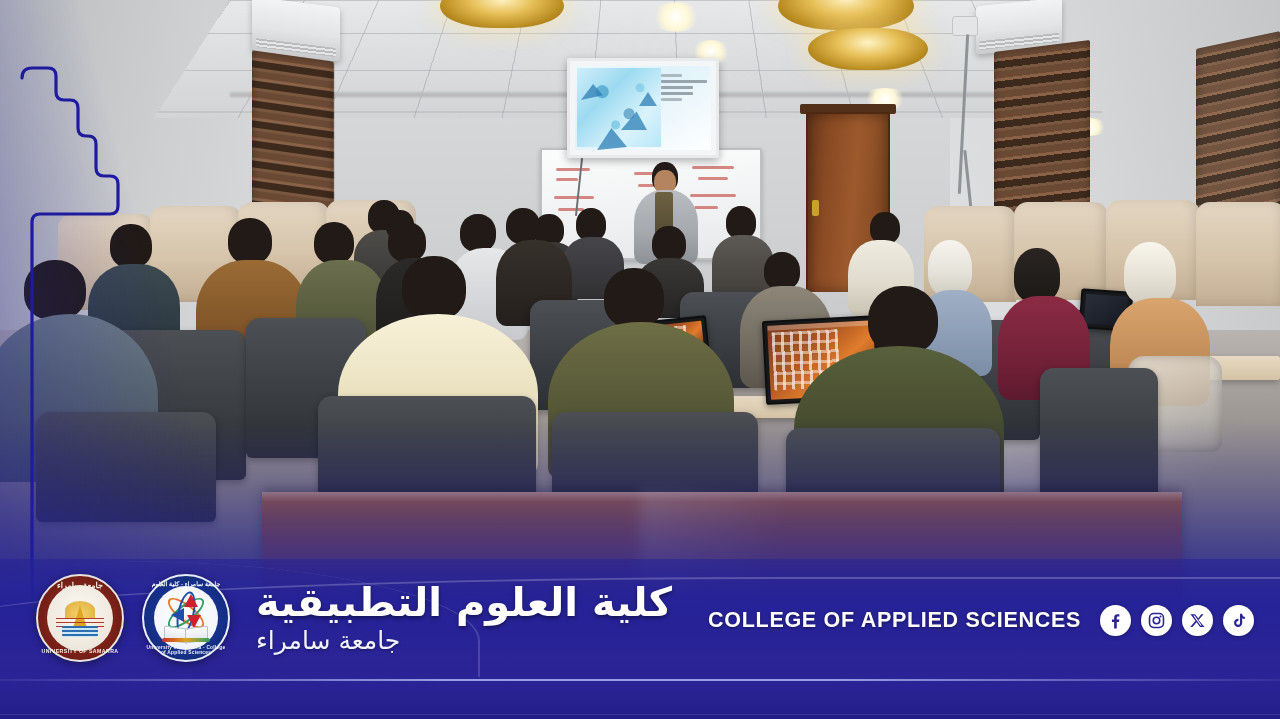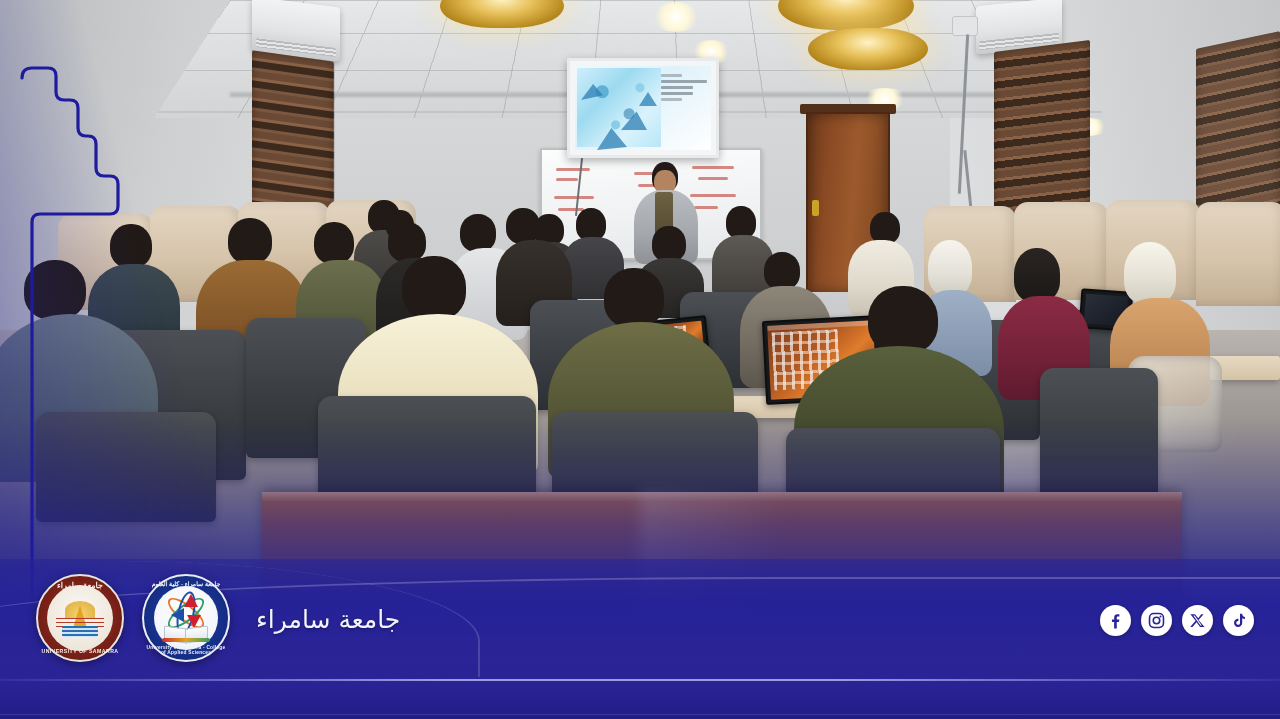--- a/index.html
+++ b/index.html
@@ -600,26 +600,28 @@
             <div class="dart d2"></div>
             <div class="dart d3"></div>
           </div>
           <div class="book"></div>
           <div class="book-band"></div>
         </div>
         <div class="lc-en">University of Samarra - College of Applied Sciences</div>
       </div>
 
       <div class="ar-block">
+        <div class="ar-line1">كلية العلوم التطبيقية</div>
         <div class="ar-line2">جامعة سامراء</div>
       </div>
 
     </div>
 
     <div class="right-block">
+      <div class="en-title">COLLEGE OF APPLIED SCIENCES</div>
 
       <div class="socials">
 
         <a class="sicon">
           <svg width="19" height="19" viewBox="0 0 24 24" aria-hidden="true">
             <path fill="#2a2496" d="M13.6 22v-8.2h2.8l.42-3.2h-3.22V8.52c0-.93.26-1.56 1.59-1.56h1.7V4.1c-.3-.04-1.3-.13-2.47-.13-2.45 0-4.13 1.5-4.13 4.24v2.37H7.5v3.2h2.79V22h3.31z"></path>
           </svg>
         </a>
 
         <a class="sicon">

